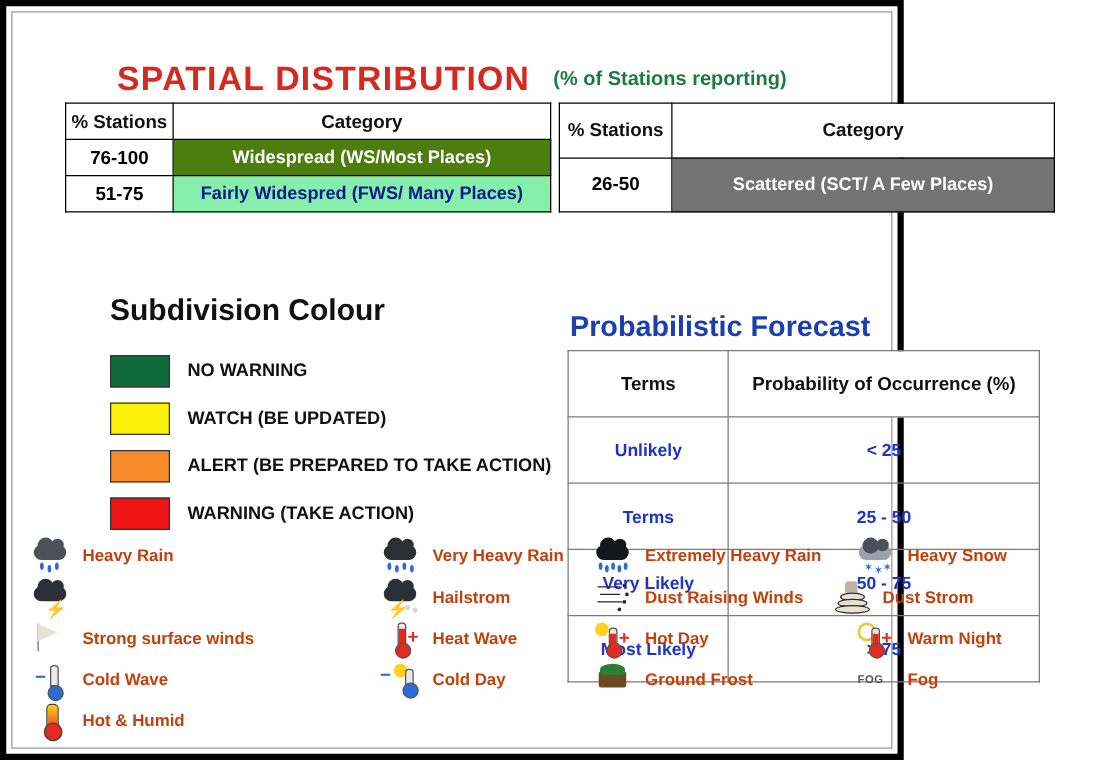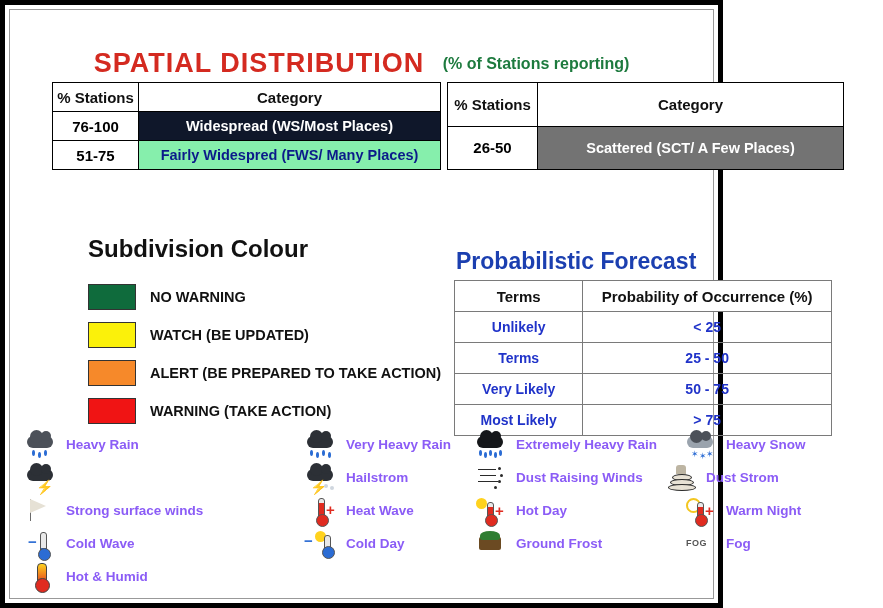--- a/index.html
+++ b/index.html
@@ -59,21 +59,21 @@
     font-size:14.5px;
     font-weight:bold;
     text-align:center;
     padding:1px 2px;
     white-space:nowrap;
   }
   table.sd .hdr{
     background:#ffffff;color:#111;font-weight:bold;font-size:15px;
   }
   table.sd .pct{background:#ffffff;color:#000;font-size:15px;}
-  .c-ws{background:#0f172a;color:#ffffff;}
+  .c-ws{background:#4d7c0f;color:#ffffff;}
   .c-fws{background:#86efac;color:#0b1a8a;}
   .c-sct{background:#737373;color:#ffffff;}
   .c-isol{background:#18e128;color:#083d09;}
 
   .sd-left{width:390px;}
   .sd-right{width:398px;margin-left:6px;}
   .col-pct{width:86px;}
   .col-cat{width:302px;}
   .col-pct2{width:90px;}
   .col-cat2{width:306px;}
@@ -107,21 +107,21 @@
   }
   table.prob{
     border-collapse:collapse;width:378px;table-layout:fixed;
   }
   table.prob td{
     border:1px solid #7a7a7a;
     height:20px;
     text-align:center;
     font-size:14px;
     font-weight:bold;
-    padding:5px 2px;
+    padding:16px 2px;
   }
   table.prob .ph{
     color:#111;font-size:15px;background:#fff;
   }
   table.prob .term{color:#2033c9;}
   table.prob .val{color:#2033c9;}
   .pc1{width:128px;}
   .pc2{width:248px;}
 
   
@@ -129,21 +129,21 @@
     position:absolute;left:14px;top:418px;width:850px;
   }
   .icon-row{
     display:flex;align-items:center;
     height:33px;
   }
   .icon-cell{
     display:flex;align-items:center;
   }
   .icon-cell .lbl{
-    font-size:13.5px;font-weight:bold;color:#8b5cf6;
+    font-size:13.5px;font-weight:bold;color:#c2410c;
     margin-left:8px;white-space:nowrap;
   }
   .ic{
     width:34px;height:30px;position:relative;flex:none;
   }
   
   .w1{width:280px;}
   .w2{width:170px;}
   .w3{width:210px;}
   .w4{width:190px;}

